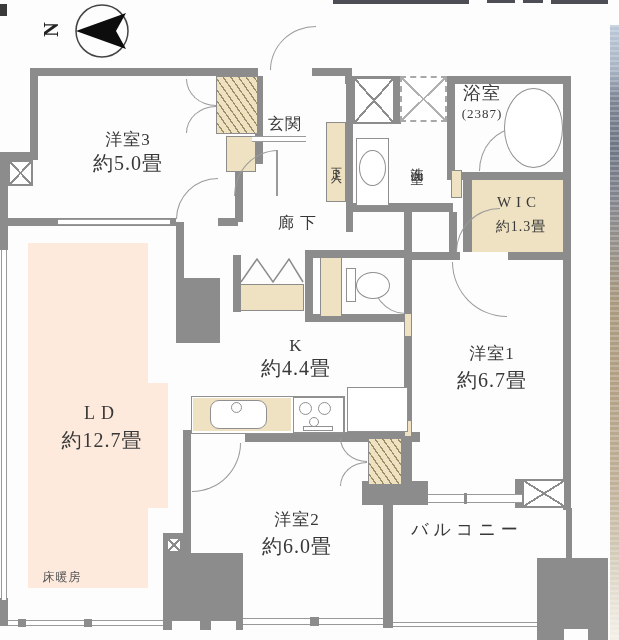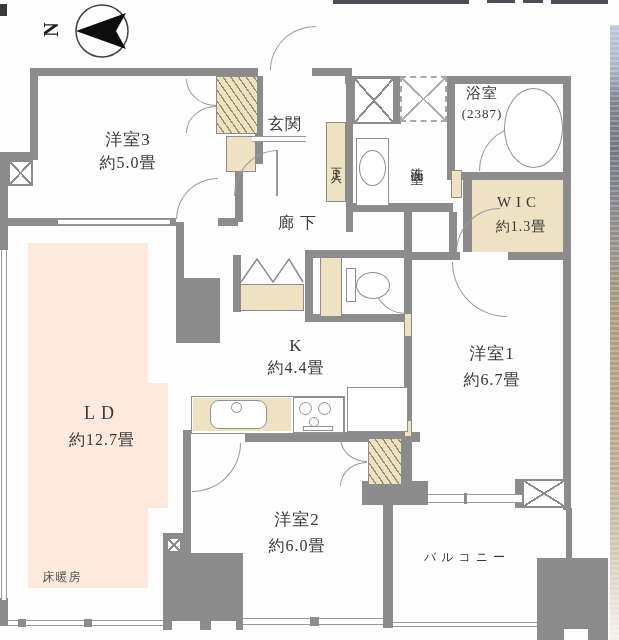--- a/index.html
+++ b/index.html
@@ -23,21 +23,21 @@
       linear-gradient(to bottom left,transparent calc(50% - 1px),#b0b0b0 calc(50% - 1px),#b0b0b0 calc(50% + 1px),transparent calc(50% + 1px));}
   .win{position:absolute;background:#fff;border-top:1.5px solid #999;border-bottom:1.5px solid #999;box-sizing:border-box;}
   .winv{position:absolute;background:#fff;border-left:1.5px solid #999;border-right:1.5px solid #999;box-sizing:border-box;}
   .arc{position:absolute;box-sizing:border-box;}
   .arc.tl{border-top:1.5px solid #9a9a9a;border-left:1.5px solid #9a9a9a;border-top-left-radius:100%;}
   .arc.bl{border-bottom:1.5px solid #9a9a9a;border-left:1.5px solid #9a9a9a;border-bottom-left-radius:100%;}
   .arc.br{border-bottom:1.5px solid #9a9a9a;border-right:1.5px solid #9a9a9a;border-bottom-right-radius:100%;}
   .fix{position:absolute;background:#fff;border:1.5px solid #909090;box-sizing:border-box;}
   .circ{border-radius:50%;}
   .lbl{position:absolute;transform:translate(-50%,-50%);color:#383838;white-space:nowrap;
-       font-size:16px;letter-spacing:1px;line-height:1;}
+       font-size:20px;letter-spacing:1px;line-height:1;}
   .vlbl{position:absolute;transform:translate(-50%,-50%);color:#383838;
        writing-mode:vertical-rl;text-orientation:upright;font-size:13px;letter-spacing:2px;line-height:1;}
   .leaf{position:absolute;background:#9a9a9a;}
   .artifact{position:absolute;background:#4d4d55;}
   #photo-strip{position:absolute;left:610px;top:25px;width:9px;height:615px;
     background:
       repeating-linear-gradient(to bottom,rgba(255,255,255,.22) 0 2px,transparent 2px 5px),
       linear-gradient(to bottom,#bdc9d9 0%,#a9b5c5 7%,#7e8694 12%,#6f7684 20%,#83858e 28%,#97918a 36%,#aa9a7f 46%,#b3a286 60%,#bfb098 74%,#cfc5b2 84%,#e9e3d7 94%,#f4f0e8 100%);}
   #compass-n{position:absolute;left:44px;top:18px;font-size:20px;font-weight:bold;color:#222;
       transform:rotate(-90deg);}
@@ -173,36 +173,36 @@
   <div class="fix" style="left:303px;top:426px;width:30px;height:5px"></div>
   <div class="fix" style="left:347px;top:387px;width:61px;height:45px"></div>
 
   <div class="lbl" style="left:128px;top:139px;font-size:17px">洋室3</div>
   <div class="lbl" style="left:128px;top:163px">約5.0畳</div>
 
   <div class="lbl" style="left:285px;top:124px;font-size:16px">玄関</div>
   <div class="vlbl" style="left:336px;top:162px;font-size:11px">下足入</div>
   <div class="vlbl" style="left:417px;top:160px;font-size:13px">洗面室</div>
 
-  <div class="lbl" style="left:482px;top:93px;font-size:15px">浴室</div>
+  <div class="lbl" style="left:482px;top:93px;font-size:18px">浴室</div>
   <div class="lbl" style="left:482px;top:113px;font-size:13px">(2387)</div>
 
   <div class="lbl" style="left:519px;top:202px;font-size:15px;letter-spacing:5px">WIC</div>
   <div class="lbl" style="left:521px;top:227px;font-size:14px">約1.3畳</div>
 
   <div class="lbl" style="left:300px;top:223px;font-size:16px;letter-spacing:6px">廊下</div>
 
   <div class="lbl" style="left:296px;top:345px;font-size:17px">K</div>
   <div class="lbl" style="left:296px;top:368px">約4.4畳</div>
 
   <div class="lbl" style="left:492px;top:353px;font-size:17px">洋室1</div>
   <div class="lbl" style="left:492px;top:380px">約6.7畳</div>
 
   <div class="lbl" style="left:102px;top:413px;font-size:18px;letter-spacing:6px">LD</div>
   <div class="lbl" style="left:102px;top:440px">約12.7畳</div>
   <div class="lbl" style="left:62px;top:577px;font-size:12px;color:#555">床暖房</div>
 
   <div class="lbl" style="left:297px;top:519px;font-size:17px">洋室2</div>
   <div class="lbl" style="left:297px;top:546px">約6.0畳</div>
 
-  <div class="lbl" style="left:467px;top:557px;font-size:12px;letter-spacing:5px">バルコニー</div>
+  <div class="lbl" style="left:467px;top:529px;font-size:17px;letter-spacing:5px">バルコニー</div>
 
 </div>
 
 </body></html>

